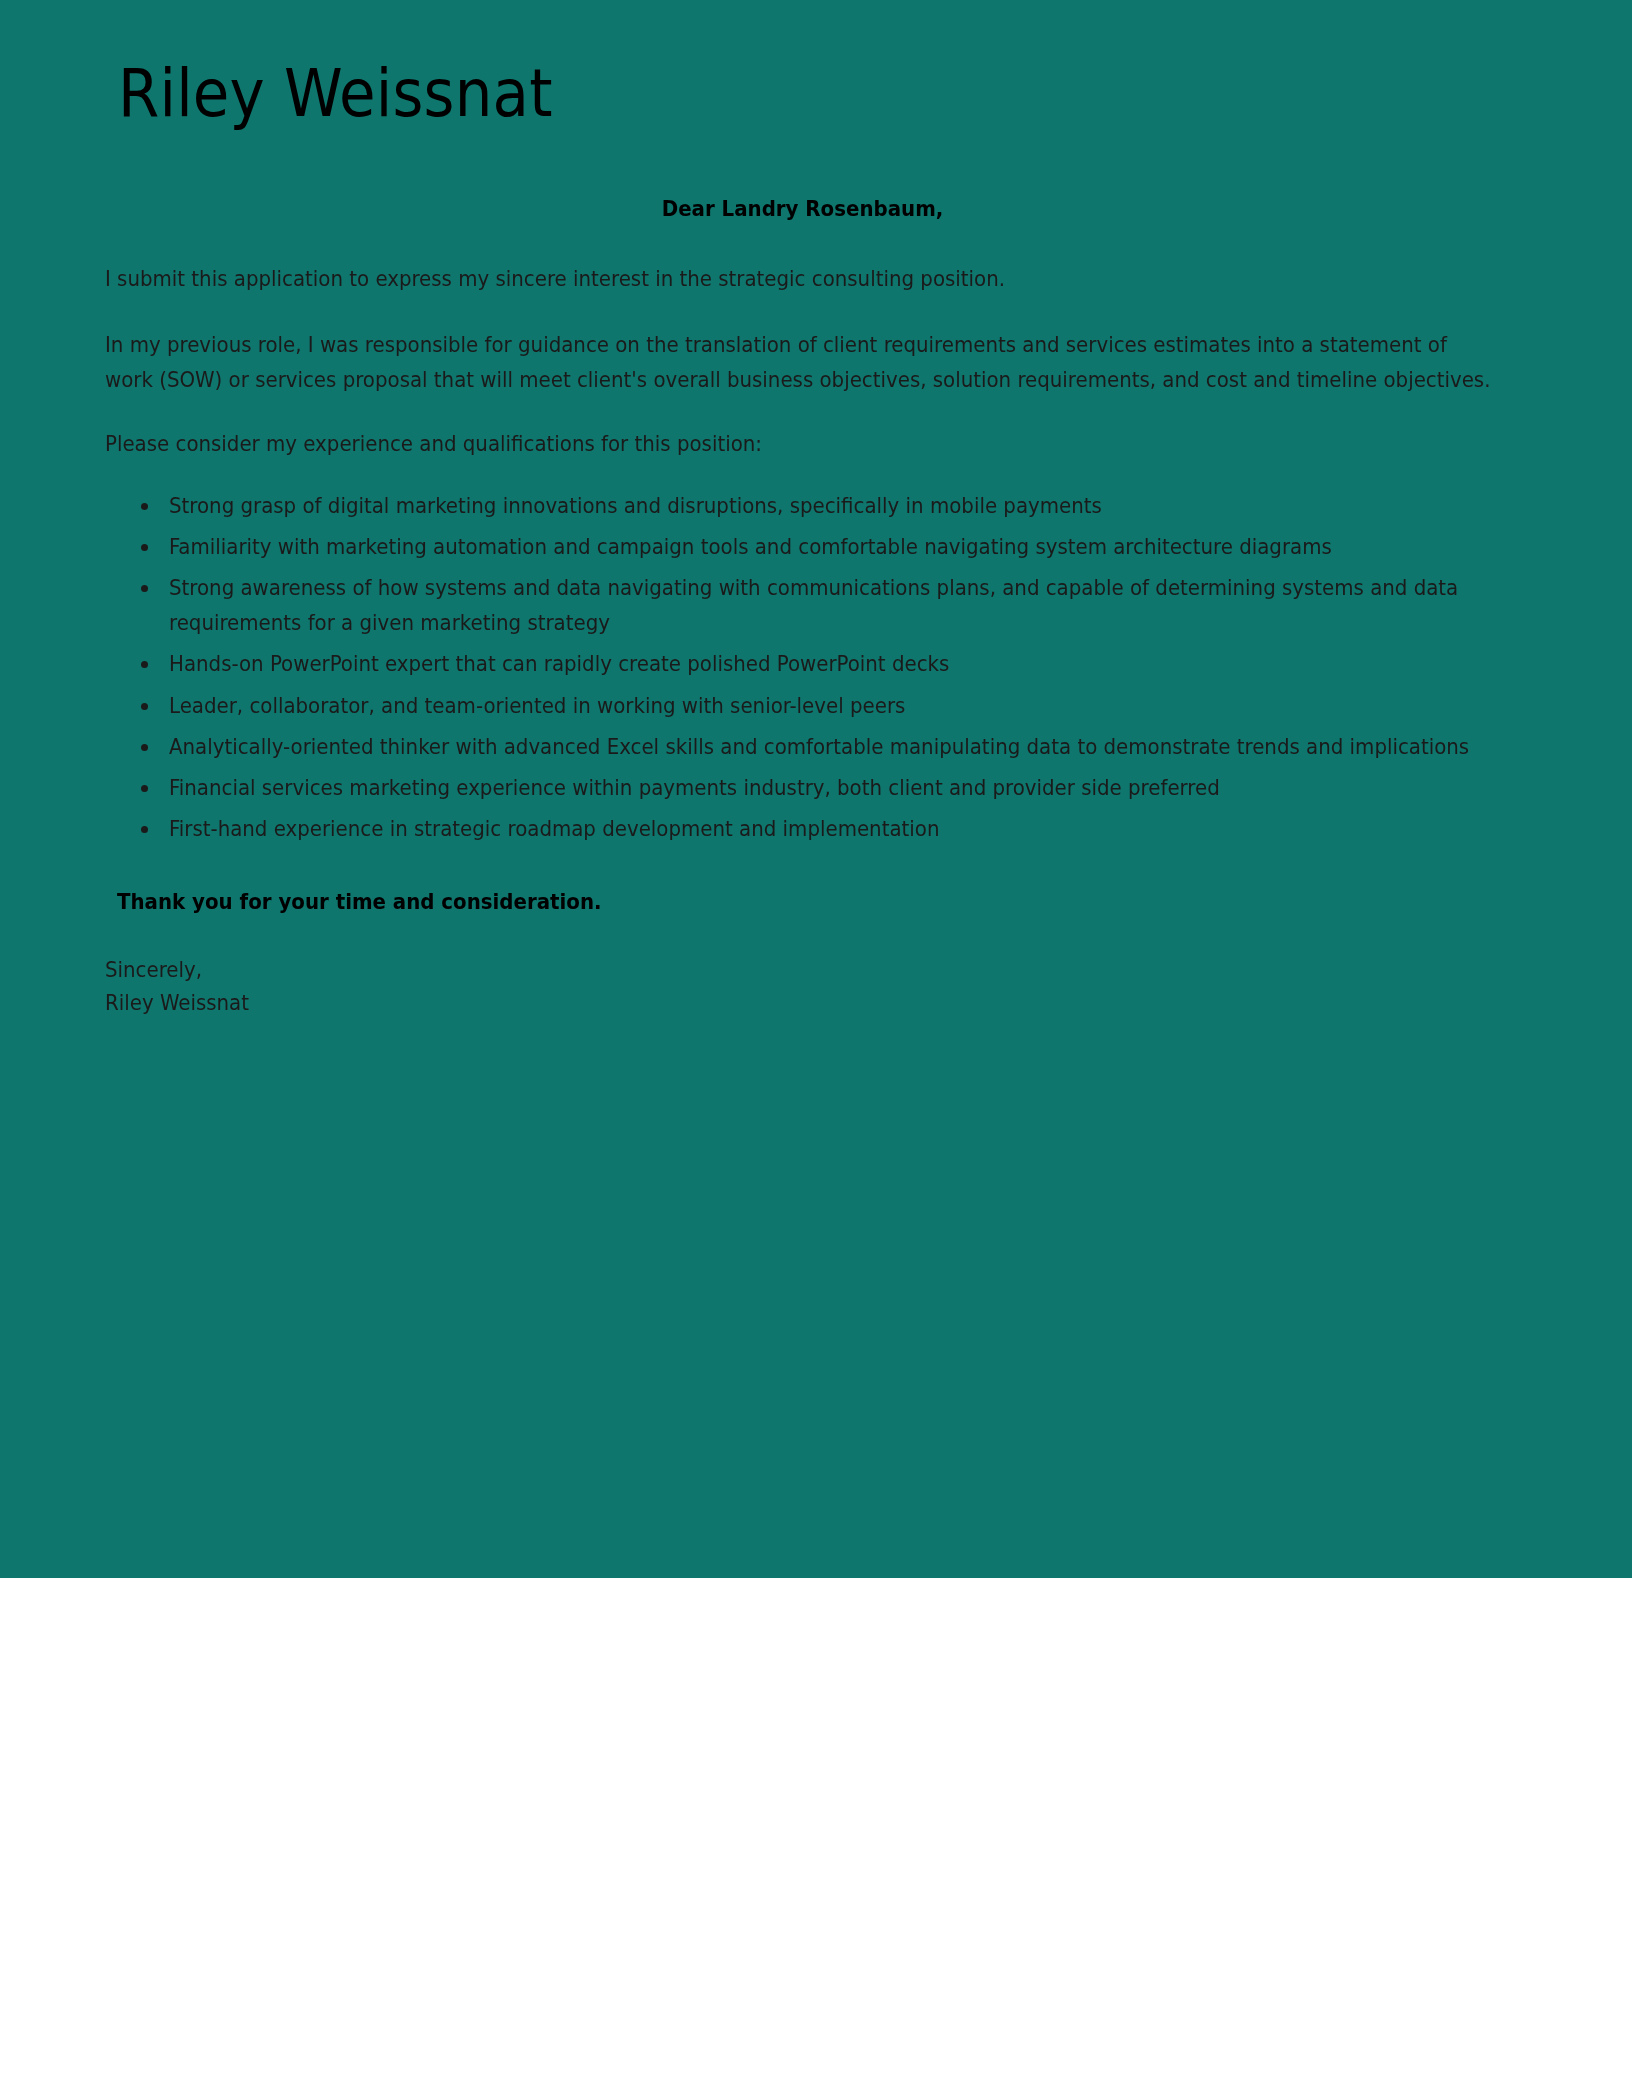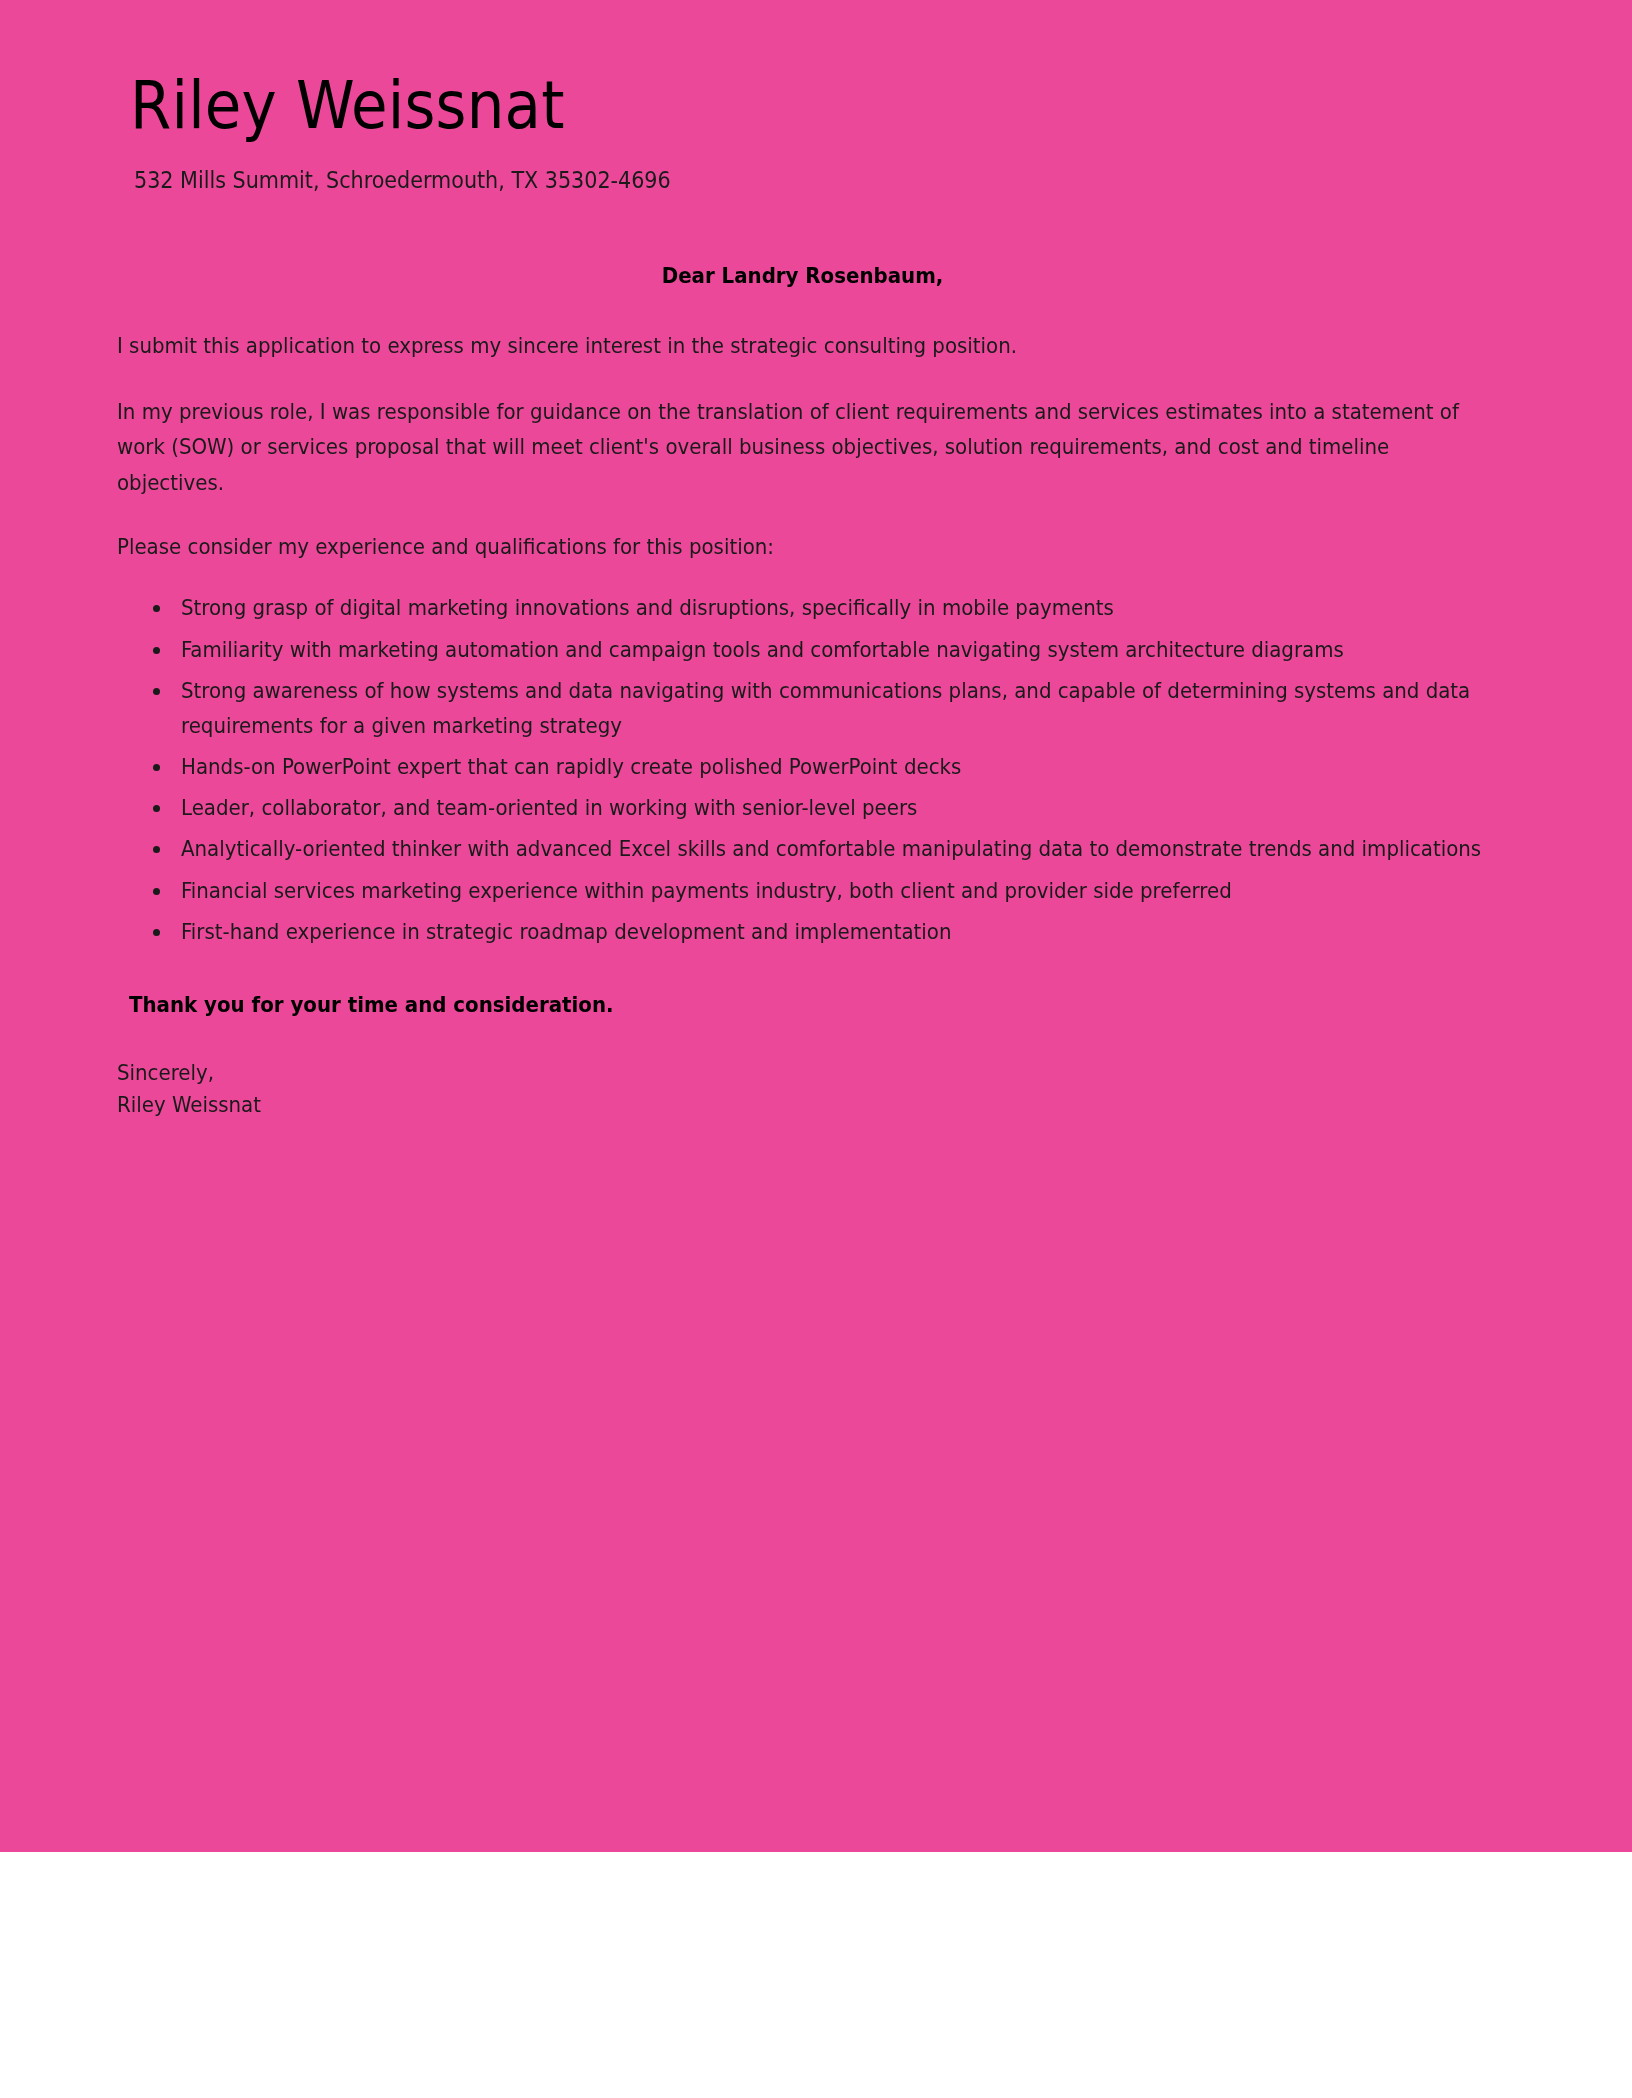--- a/index.html
+++ b/index.html
@@ -10,24 +10,24 @@
   body {
     width: 1632px;
     height: 2098px;
     font-family: "DejaVu Sans Condensed", "Liberation Sans Narrow", "Liberation Sans", sans-serif;
     color: #1a1a1a;
     -webkit-font-smoothing: antialiased;
   }
   .page {
     position: relative;
     width: 1632px;
-    height: 1852px;
-    background: #ec4899;
+    height: 1578px;
+    background: #0f766e;
     box-sizing: border-box;
-    padding: 12px;
+    padding: 0;
     overflow: hidden;
   }
 
   
   .header {
     padding-top: 58px;
     padding-left: 118px;
     padding-right: 130px;
   }
   .applicant-name {
@@ -122,21 +122,20 @@
     display: block;
   }
 </style>
 </head>
 <body>
 
 <div class="page">
 
   <header class="header">
     <h1 class="applicant-name">Riley Weissnat</h1>
-    <p class="applicant-address">532 Mills Summit, Schroedermouth, TX 35302-4696</p>
   </header>
 
   <main class="letter-body">
 
     <p class="salutation">Dear Landry Rosenbaum,</p>
 
     <p class="body-paragraph intro-line">I submit this application to express my sincere interest in the strategic consulting position.</p>
 
     <p class="body-paragraph">In my previous role, I was responsible for guidance on the translation of client requirements and services estimates into a statement of work (SOW) or services proposal that will meet client's overall business objectives, solution requirements, and cost and timeline objectives.</p>
 

